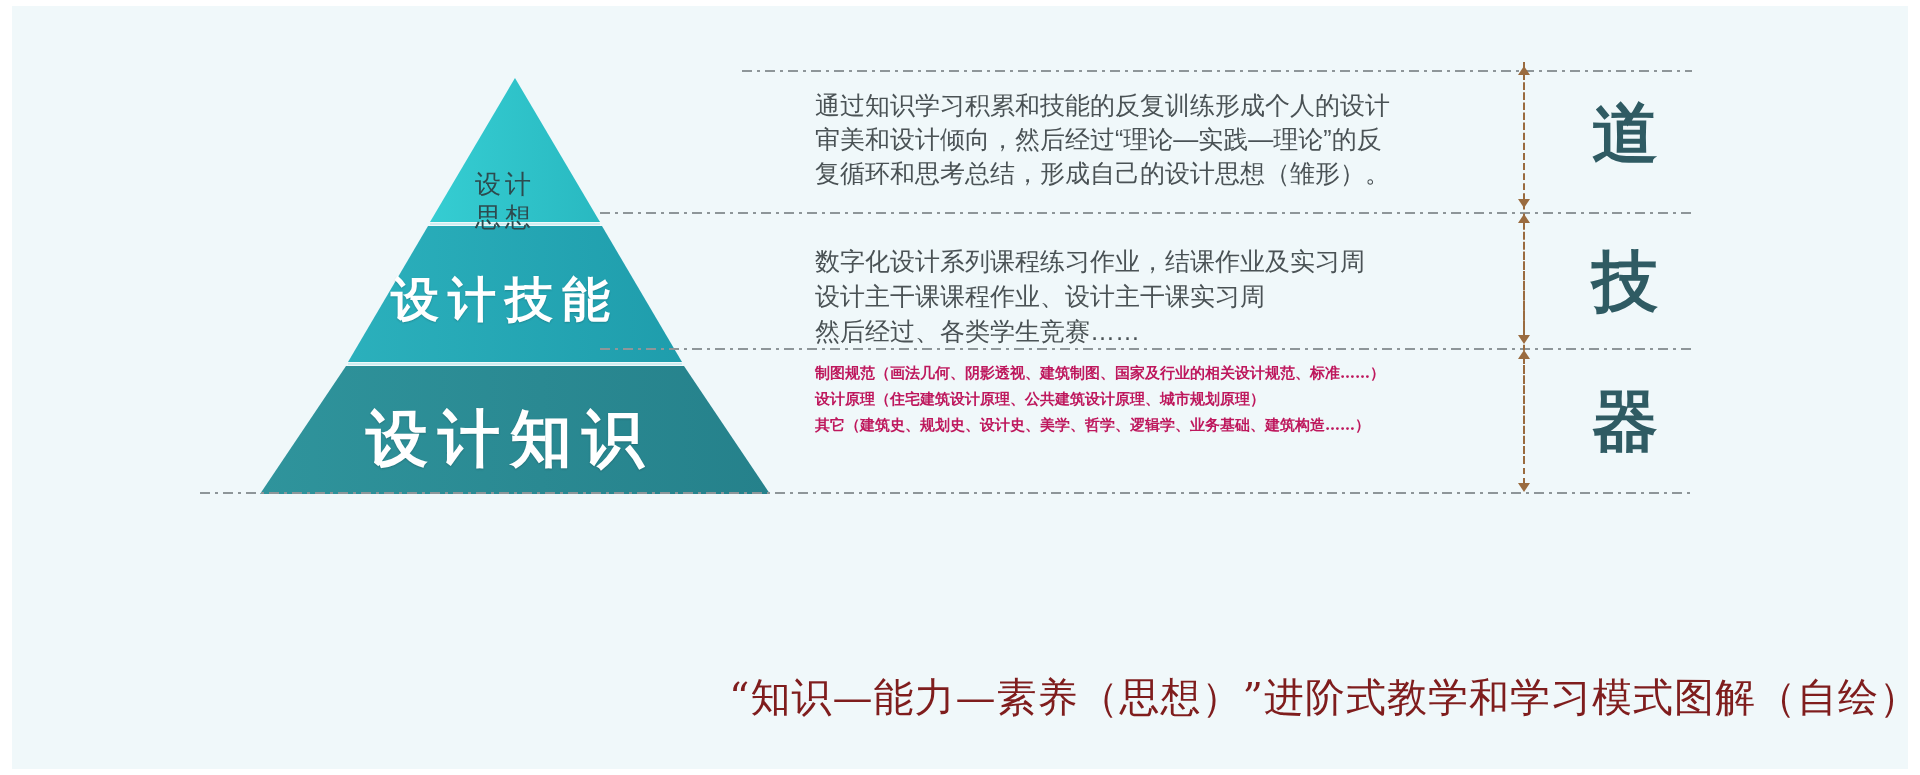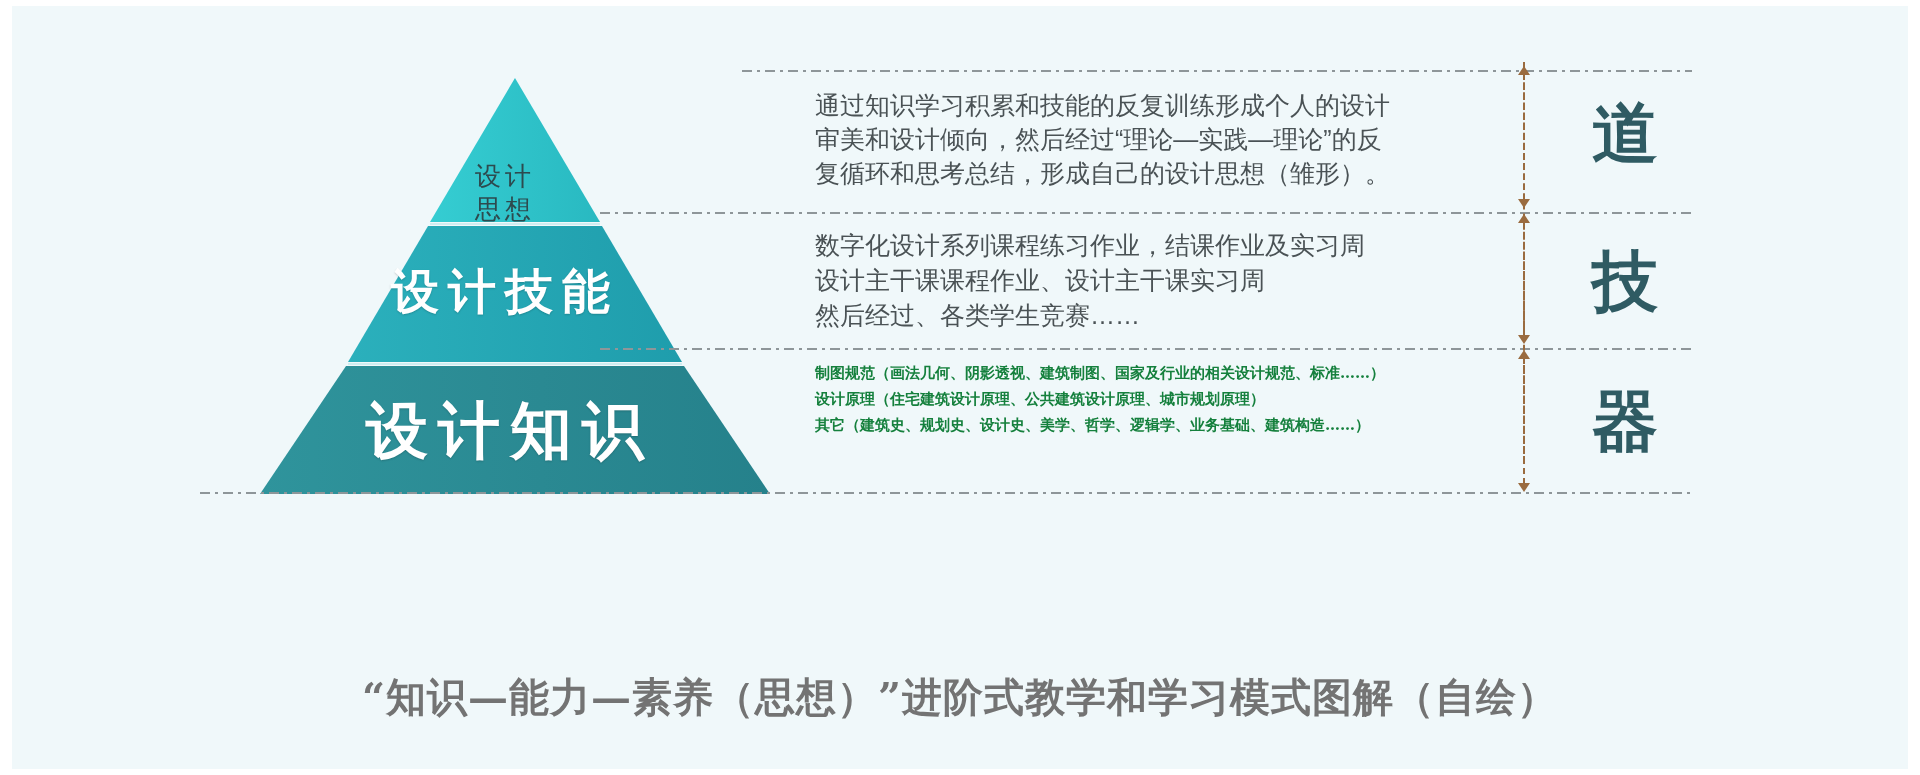--- a/index.html
+++ b/index.html
@@ -31,20 +31,21 @@
 
   .pyr-label{
     position:absolute;
     color:#ffffff;
     text-align:center;
     font-family:Liberation Sans, sans-serif;
     font-weight:700;
     text-shadow:0 1px 2px rgba(0,0,0,0.18);
     white-space:nowrap;
     pointer-events:none;
+    margin-top:8px;
   }
   .lbl-top{
     left:240px;top:90px;width:130px;
     font-size:26px;line-height:33px;
     color:#2d4a4e;
     letter-spacing:4px;
     text-shadow:none;
     font-weight:400;
   }
   .lbl-mid{
@@ -73,23 +74,23 @@
 
   
   .tblock{
     position:absolute;
     color:#4a5255;
     font-family:Liberation Sans, sans-serif;
   }
   .tblock .line{white-space:nowrap;}
 
   .blk1{left:815px;top:88px;font-size:25px;line-height:34px;}
-  .blk2{left:815px;top:228px;font-size:25px;line-height:35px;}
+  .blk2{left:815px;top:244px;font-size:25px;line-height:35px;}
   .blk3{left:815px;top:360px;font-size:15px;line-height:26px;
-        font-family:"DejaVu Serif","Liberation Serif",serif;font-weight:700;color:#15803d;}
+        font-family:"DejaVu Serif","Liberation Serif",serif;font-weight:700;color:#be185d;}
 
   
   .bigcol{
     position:absolute;
     left:1560px;
     width:130px;
     text-align:center;
     color:#2f5b63;
     font-family:"DejaVu Serif","Liberation Serif",serif;
     font-weight:700;
@@ -113,24 +114,24 @@
   .vruler .ah-up{top:0;border-bottom:9px solid #9a6b3f;}
   .vruler .ah-dn{bottom:0;border-top:9px solid #9a6b3f;}
 
   .vr-long{position:absolute;left:1517px;top:62px;height:400px;width:14px;z-index:7;}
   .vr-long .stem2{position:absolute;left:6px;top:0;bottom:0;width:0;border-left:2px dashed #9a6b3f;}
 
   
   .caption{
     position:absolute;
     left:0;right:0;top:670px;
-    text-align:center;
-    color:#737373;
+    text-align:right;
+    color:#7f1d1d;
     font-family:"DejaVu Serif","Liberation Serif",serif;
-    font-weight:700;
+    font-weight:400;
     font-size:40px;
     letter-spacing:1px;
     white-space:nowrap;
   }
 </style>
 </head>
 <body>
 
 <div class="canvas">
 

